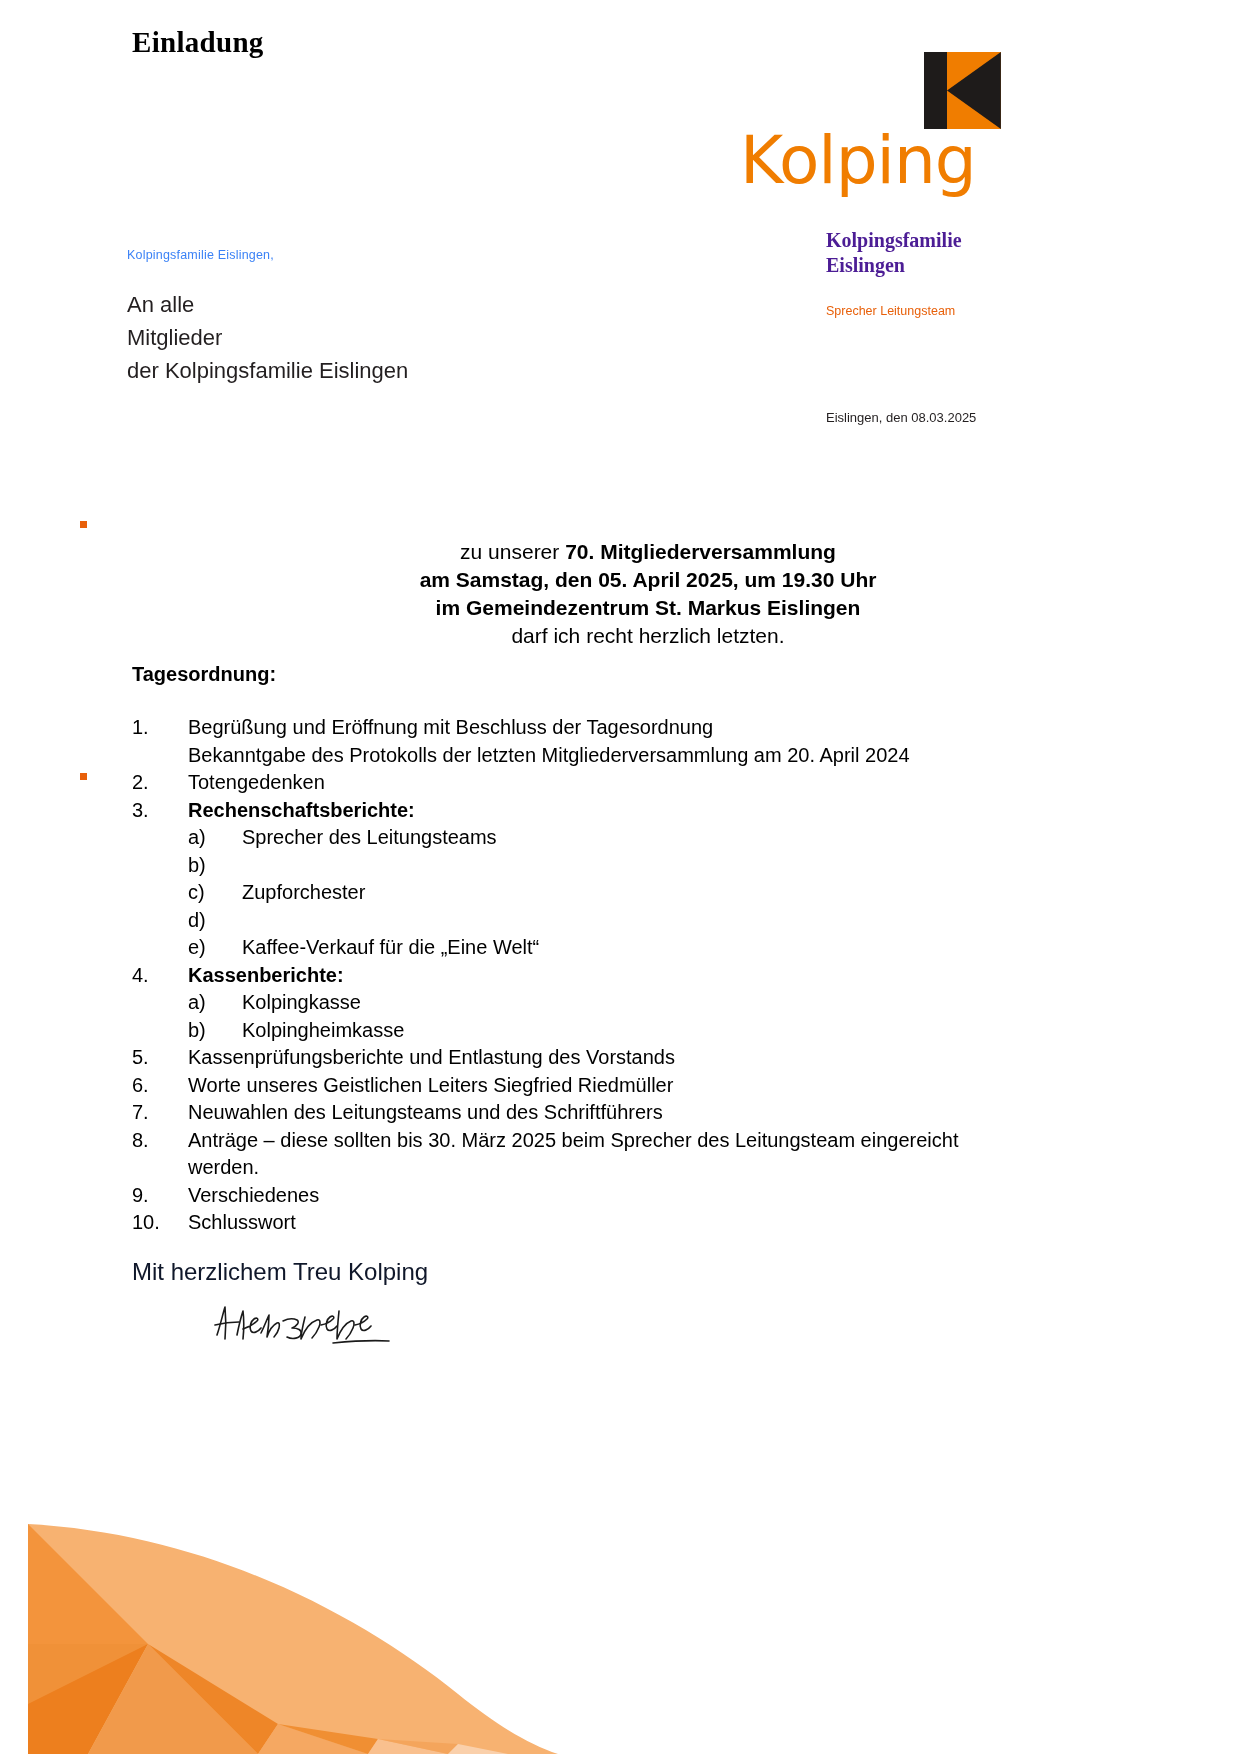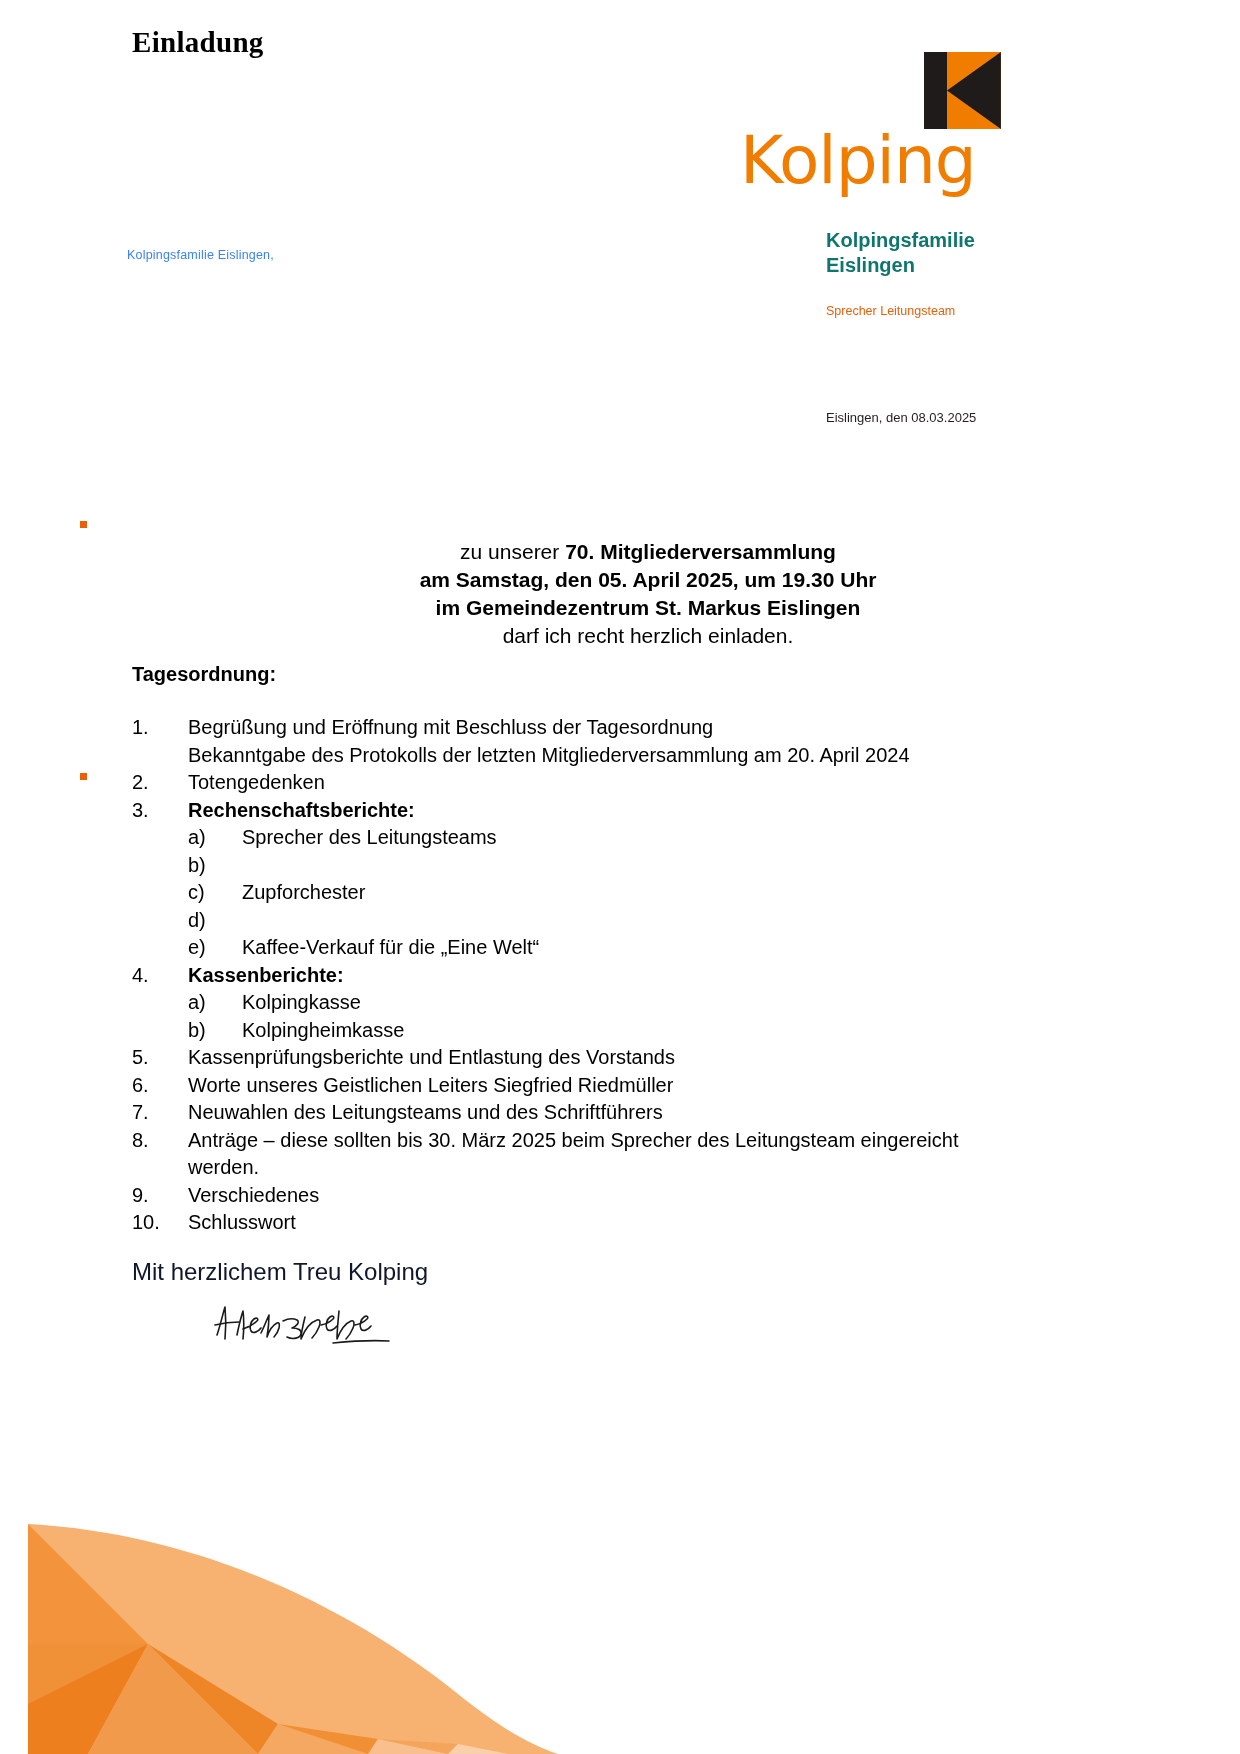--- a/index.html
+++ b/index.html
@@ -69,21 +69,22 @@
     text-align: right;
   }
 
   .letterhead-name {
     position: absolute;
     left: 798px;
     top: 228px;
     font-size: 20px;
     line-height: 25px;
     font-weight: bold;
-    color: #0f766e;
+    color: #4c1d95;
+    font-family: Liberation Serif, serif;
   }
   .letterhead-role {
     position: absolute;
     left: 798px;
     top: 304px;
     font-size: 12.5px;
     color: #E8600A;
     font-weight: 500;
   }
   .letterhead-date {
@@ -211,29 +212,34 @@
   <div class="logo-word">Kolping</div>
 
   <div class="letterhead-name">
     <div>Kolpingsfamilie</div>
     <div>Eislingen</div>
   </div>
   <div class="letterhead-role">Sprecher Leitungsteam</div>
   <div class="letterhead-date">Eislingen, den 08.03.2025</div>
 
   <div class="sender-line">Kolpingsfamilie Eislingen,</div>
+  <div class="recipient">
+    <div>An alle</div>
+    <div>Mitglieder</div>
+    <div>der Kolpingsfamilie Eislingen</div>
+  </div>
 
   <div class="margin-mark m1"></div>
   <div class="margin-mark m2"></div>
 
   <div class="invite-block">
     <div><span>zu unserer </span><span class="b">70. Mitgliederversammlung</span></div>
     <div class="b">am Samstag, den 05. April 2025, um 19.30 Uhr</div>
     <div class="b">im Gemeindezentrum St. Markus Eislingen</div>
-    <div>darf ich recht herzlich einladen.</div>
+    <div>darf ich recht herzlich letzten.</div>
   </div>
 
   <div class="agenda-heading">Tagesordnung:</div>
   <div class="agenda" id="agenda-list">
       <div class="a-item">
         <div class="a-num">1.</div>
         <div class="a-text">Begrüßung und Eröffnung mit Beschluss der Tagesordnung</div>
       </div>
       <div class="a-item">
         <div class="a-num"></div>

